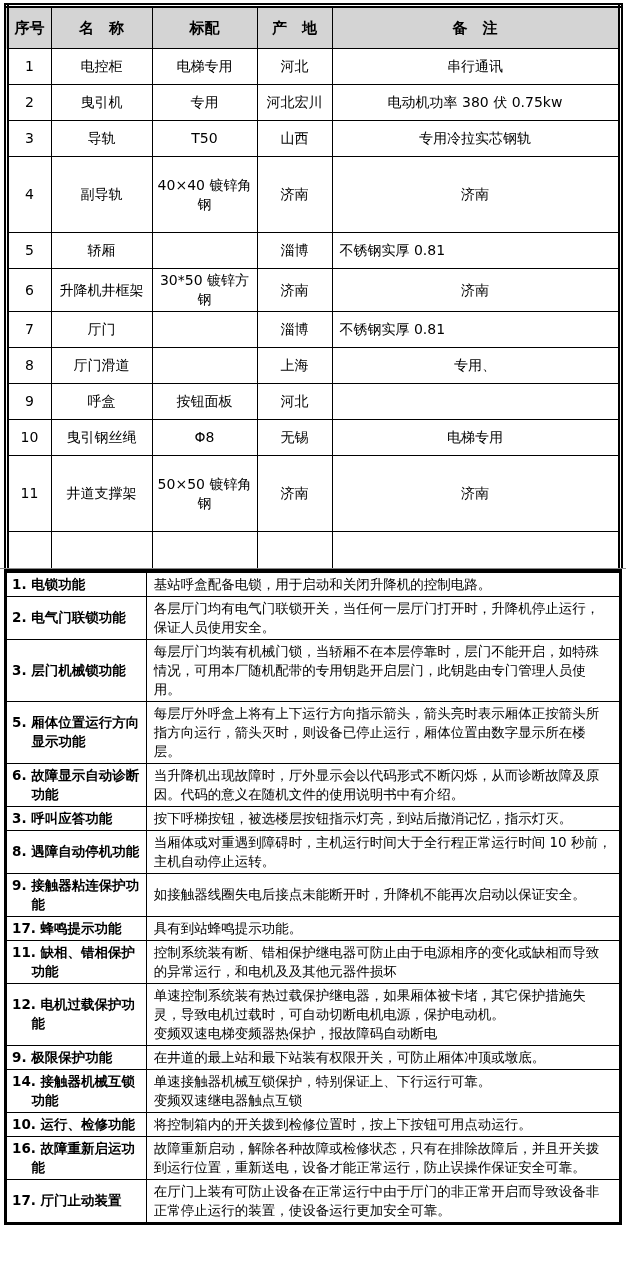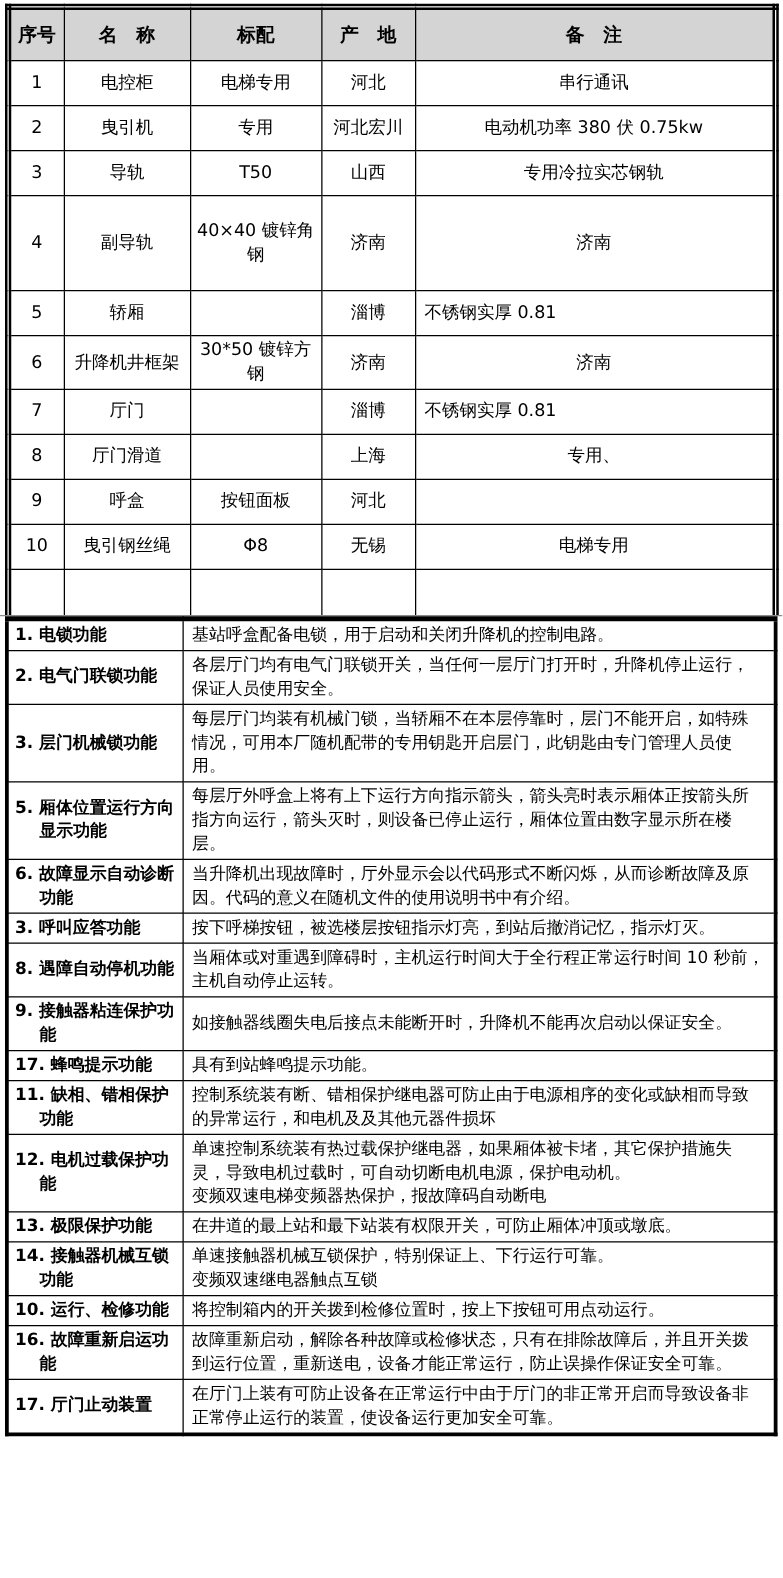--- a/index.html
+++ b/index.html
@@ -162,20 +162,27 @@
           <td>河北</td>
           <td></td>
         </tr>
         <tr>
           <td>10</td>
           <td>曳引钢丝绳</td>
           <td>Φ8</td>
           <td>无锡</td>
           <td>电梯专用</td>
         </tr>
+        <tr class="tall">
+          <td>11</td>
+          <td>井道支撑架</td>
+          <td>50×50 镀锌角钢</td>
+          <td>济南</td>
+          <td>济南</td>
+        </tr>
         <tr class="sliver">
           <td></td>
           <td></td>
           <td></td>
           <td></td>
           <td></td>
         </tr>
       </tbody>
   </table>
 
@@ -249,21 +256,21 @@
         </tr>
         <tr>
           <th>
             <span>12. 电机过载保护功能</span>
           </th>
           <td>单速控制系统装有热过载保护继电器，如果厢体被卡堵，其它保护措施失灵，导致电机过载时，可自动切断电机电源，保护电动机。
 变频双速电梯变频器热保护，报故障码自动断电</td>
         </tr>
         <tr>
           <th>
-            <span>13. 极限保护功能</span>
+            <span>9. 极限保护功能</span>
           </th>
           <td>在井道的最上站和最下站装有权限开关，可防止厢体冲顶或墩底。</td>
         </tr>
         <tr>
           <th>
             <span>14. 接触器机械互锁功能</span>
           </th>
           <td>单速接触器机械互锁保护，特别保证上、下行运行可靠。
 变频双速继电器触点互锁</td>
         </tr>

